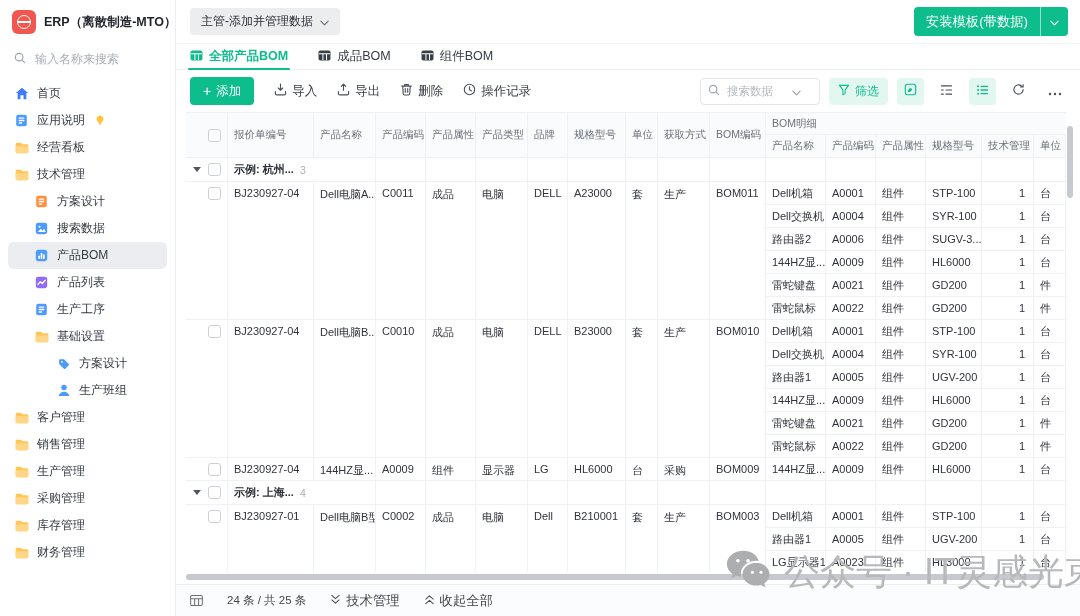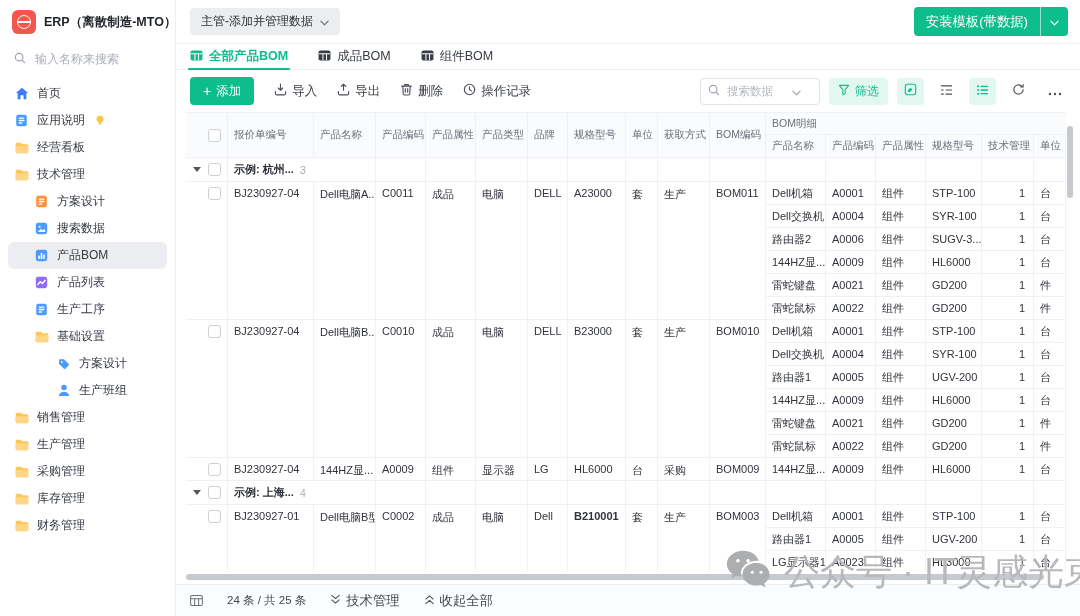--- a/index.html
+++ b/index.html
@@ -243,20 +243,29 @@
           </span>
           <span class="nav-lb">生产班组</span>
         </div>
         <div class="nav-item indent0">
           <span class="nav-ic">
             <svg width="14" height="12" viewBox="0 0 16 13">
               <path d="M.8 2.2C.8 1.3 1.5.6 2.4.6h3.8c.5 0 .9.2 1.2.5l1.2 1.2h5c.9 0 1.6.7 1.6 1.6v7c0 .9-.7 1.6-1.6 1.6H2.4c-.9 0-1.6-.7-1.6-1.6z" fill="#FFC555"></path>
               <path d="M.8 4.6h14.4v6.3c0 .9-.7 1.6-1.6 1.6H2.4c-.9 0-1.6-.7-1.6-1.6z" fill="#FFD685"></path>
             </svg>
           </span>
+          <span class="nav-lb">客户管理</span>
+        </div>
+        <div class="nav-item indent0">
+          <span class="nav-ic">
+            <svg width="14" height="12" viewBox="0 0 16 13">
+              <path d="M.8 2.2C.8 1.3 1.5.6 2.4.6h3.8c.5 0 .9.2 1.2.5l1.2 1.2h5c.9 0 1.6.7 1.6 1.6v7c0 .9-.7 1.6-1.6 1.6H2.4c-.9 0-1.6-.7-1.6-1.6z" fill="#FFC555"></path>
+              <path d="M.8 4.6h14.4v6.3c0 .9-.7 1.6-1.6 1.6H2.4c-.9 0-1.6-.7-1.6-1.6z" fill="#FFD685"></path>
+            </svg>
+          </span>
           <span class="nav-lb">销售管理</span>
         </div>
         <div class="nav-item indent0">
           <span class="nav-ic">
             <svg width="14" height="12" viewBox="0 0 16 13">
               <path d="M.8 2.2C.8 1.3 1.5.6 2.4.6h3.8c.5 0 .9.2 1.2.5l1.2 1.2h5c.9 0 1.6.7 1.6 1.6v7c0 .9-.7 1.6-1.6 1.6H2.4c-.9 0-1.6-.7-1.6-1.6z" fill="#FFC555"></path>
               <path d="M.8 4.6h14.4v6.3c0 .9-.7 1.6-1.6 1.6H2.4c-.9 0-1.6-.7-1.6-1.6z" fill="#FFD685"></path>
             </svg>
           </span>
           <span class="nav-lb">生产管理</span>
@@ -686,21 +695,21 @@
             <div class="cell cbcell td-main" style="width: 42px; height: 69px;">
               <span class="caret-sp"></span>
               <span class="cb"></span>
             </div>
             <div class="cell td-main" style="width: 86px; height: 69px;">BJ230927-01</div>
             <div class="cell td-main" style="width: 62px; height: 69px;">Dell电脑B型</div>
             <div class="cell td-main" style="width: 50px; height: 69px;">C0002</div>
             <div class="cell td-main" style="width: 50px; height: 69px;">成品</div>
             <div class="cell td-main" style="width: 52px; height: 69px;">电脑</div>
             <div class="cell td-main" style="width: 40px; height: 69px;">Dell</div>
-            <div class="cell td-main" style="width: 58px; height: 69px; font-weight: bold;">B210001</div>
+            <div class="cell td-main" style="width: 58px; height: 69px;">B210001</div>
             <div class="cell td-main" style="width: 32px; height: 69px;">套</div>
             <div class="cell td-main" style="width: 52px; height: 69px;">生产</div>
             <div class="cell td-main" style="width: 56px; height: 69px;">BOM003</div>
             <div class="details">
               <div class="subrow">
                 <div class="cell " style="width: 60px;">Dell机箱</div>
                 <div class="cell " style="width: 50px;">A0001</div>
                 <div class="cell " style="width: 50px;">组件</div>
                 <div class="cell " style="width: 56px;">STP-100</div>
                 <div class="cell num" style="width: 52px;">1</div>

